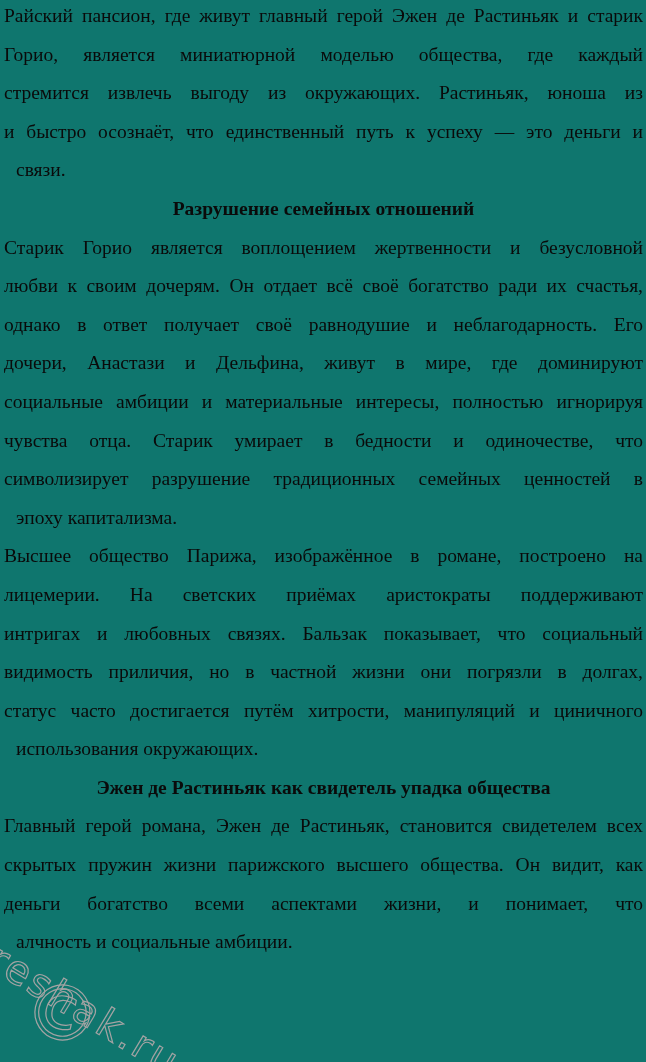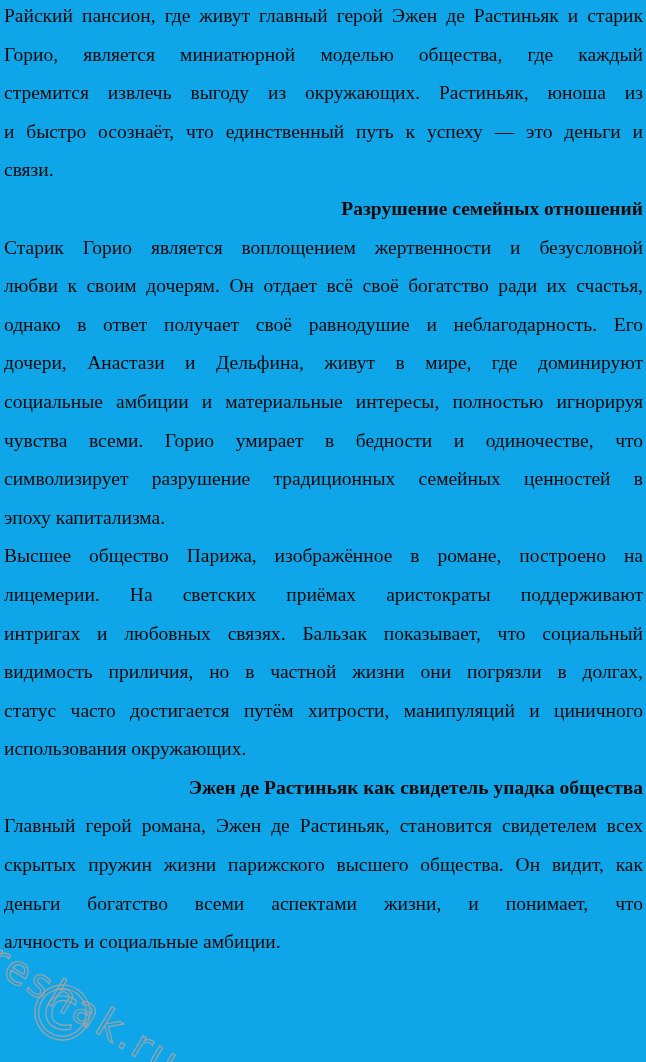--- a/index.html
+++ b/index.html
@@ -5,44 +5,45 @@
   html, body {
     margin: 0;
     padding: 0;
     background: #ffffff;
   }
   .page {
     position: relative;
     width: 646px;
     height: 1062px;
     overflow: hidden;
-    background: #0ea5e9;
+    background: #0f766e;
     font-family: "Liberation Serif", "DejaVu Serif", serif;
     font-size: 19.5px;
     line-height: 38.6px;
     color: #0a0a0a;
   }
   .content {
     position: absolute;
     top: -3px;
     left: 0;
     width: 100%;
     padding: 0 3px 0 4px;
     box-sizing: border-box;
   }
   .line {
     text-align: justify;
     text-align-last: justify;
   }
   .line.last {
     text-align-last: left;
+    margin-left: 12px;
   }
   .heading {
     font-weight: bold;
-    text-align: right;
+    text-align: center;
   }
   .watermark {
     position: absolute;
     left: 0;
     top: 0;
     width: 646px;
     height: 1062px;
     pointer-events: none;
   }
   .wm-text {
@@ -83,21 +84,21 @@
         <div class="line">и быстро осознаёт, что единственный путь к успеху — это деньги и</div>
         <div class="line last">связи.</div>
       </div>
       <div class="heading">Разрушение семейных отношений</div>
       <div class="paragraph">
         <div class="line">Старик Горио является воплощением жертвенности и безусловной</div>
         <div class="line">любви к своим дочерям. Он отдает всё своё богатство ради их счастья,</div>
         <div class="line">однако в ответ получает своё равнодушие и неблагодарность. Его</div>
         <div class="line">дочери, Анастази и Дельфина, живут в мире, где доминируют</div>
         <div class="line">социальные амбиции и материальные интересы, полностью игнорируя</div>
-        <div class="line">чувства всеми. Горио умирает в бедности и одиночестве, что</div>
+        <div class="line">чувства отца. Старик умирает в бедности и одиночестве, что</div>
         <div class="line">символизирует разрушение традиционных семейных ценностей в</div>
         <div class="line last">эпоху капитализма.</div>
       </div>
       <div class="paragraph">
         <div class="line">Высшее общество Парижа, изображённое в романе, построено на</div>
         <div class="line">лицемерии. На светских приёмах аристократы поддерживают</div>
         <div class="line">интригах и любовных связях. Бальзак показывает, что социальный</div>
         <div class="line">видимость приличия, но в частной жизни они погрязли в долгах,</div>
         <div class="line">статус часто достигается путём хитрости, манипуляций и циничного</div>
         <div class="line last">использования окружающих.</div>

